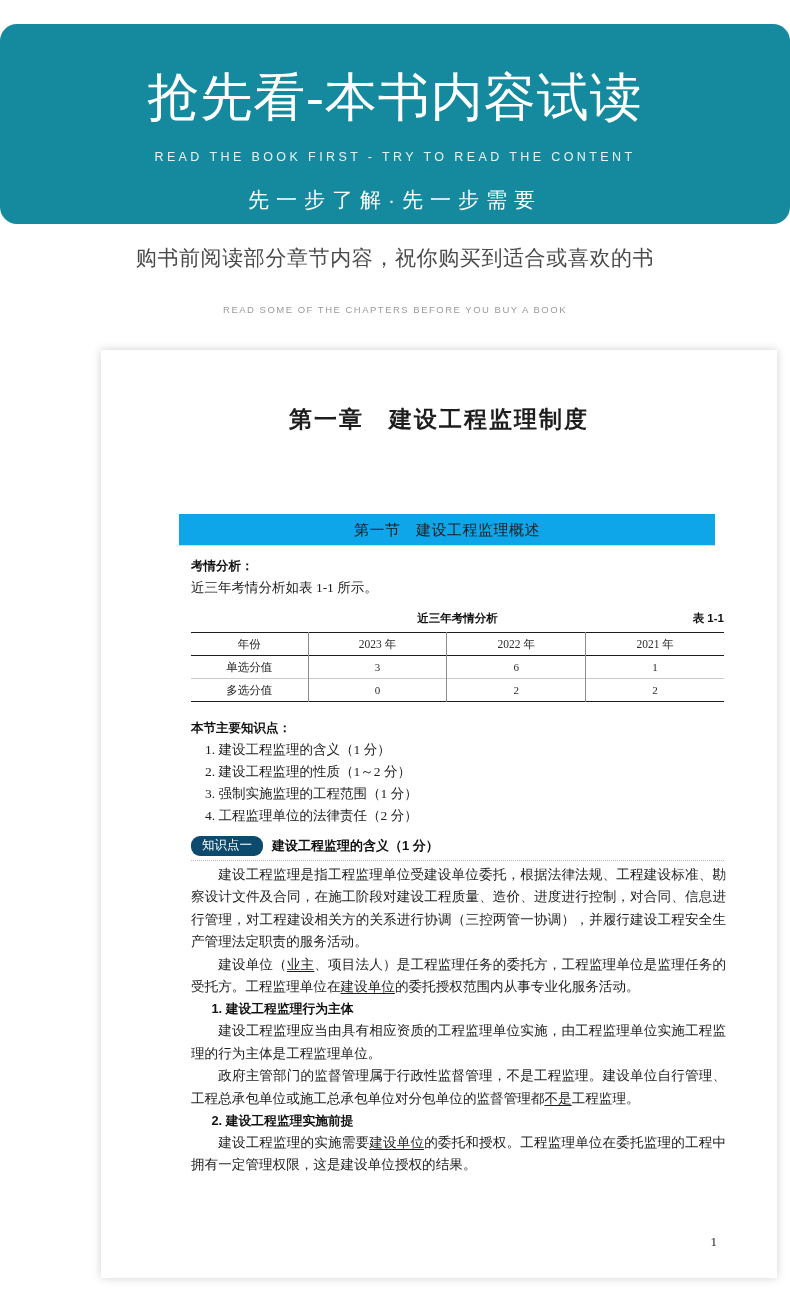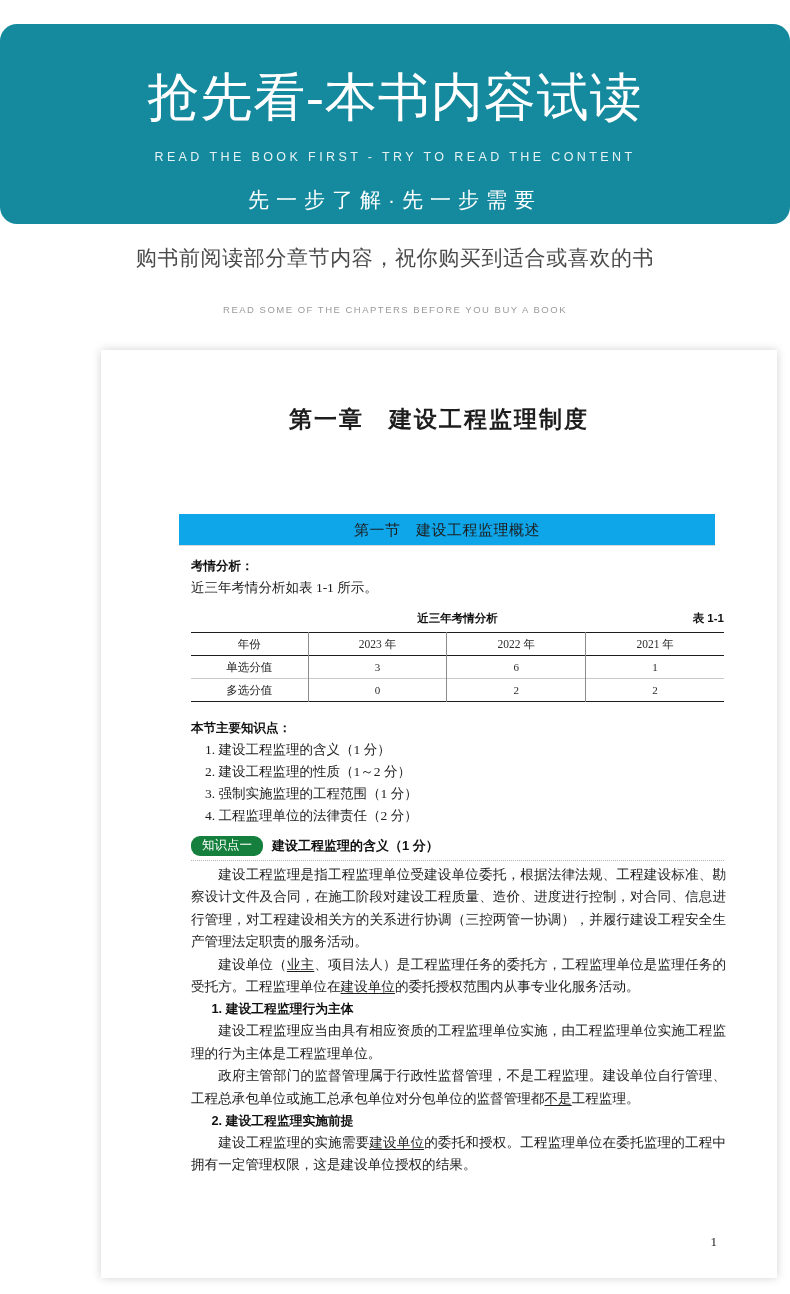--- a/index.html
+++ b/index.html
@@ -241,21 +241,21 @@
   }
 
   
   .kp-badge-row {
     margin-top: 9px;
     display: flex;
     align-items: center;
     gap: 9px;
   }
   .kp-badge {
-    background: #15803d;
+    background: #0c4a6e;
     color: #ffffff;
     font-family: "Liberation Sans", "DejaVu Sans", sans-serif;
     font-size: 12.5px;
     font-weight: 400;
     border-radius: 9px;
     padding: 2px 11px 3px 11px;
     line-height: 15px;
     white-space: nowrap;
   }
   .kp-badge-title {

